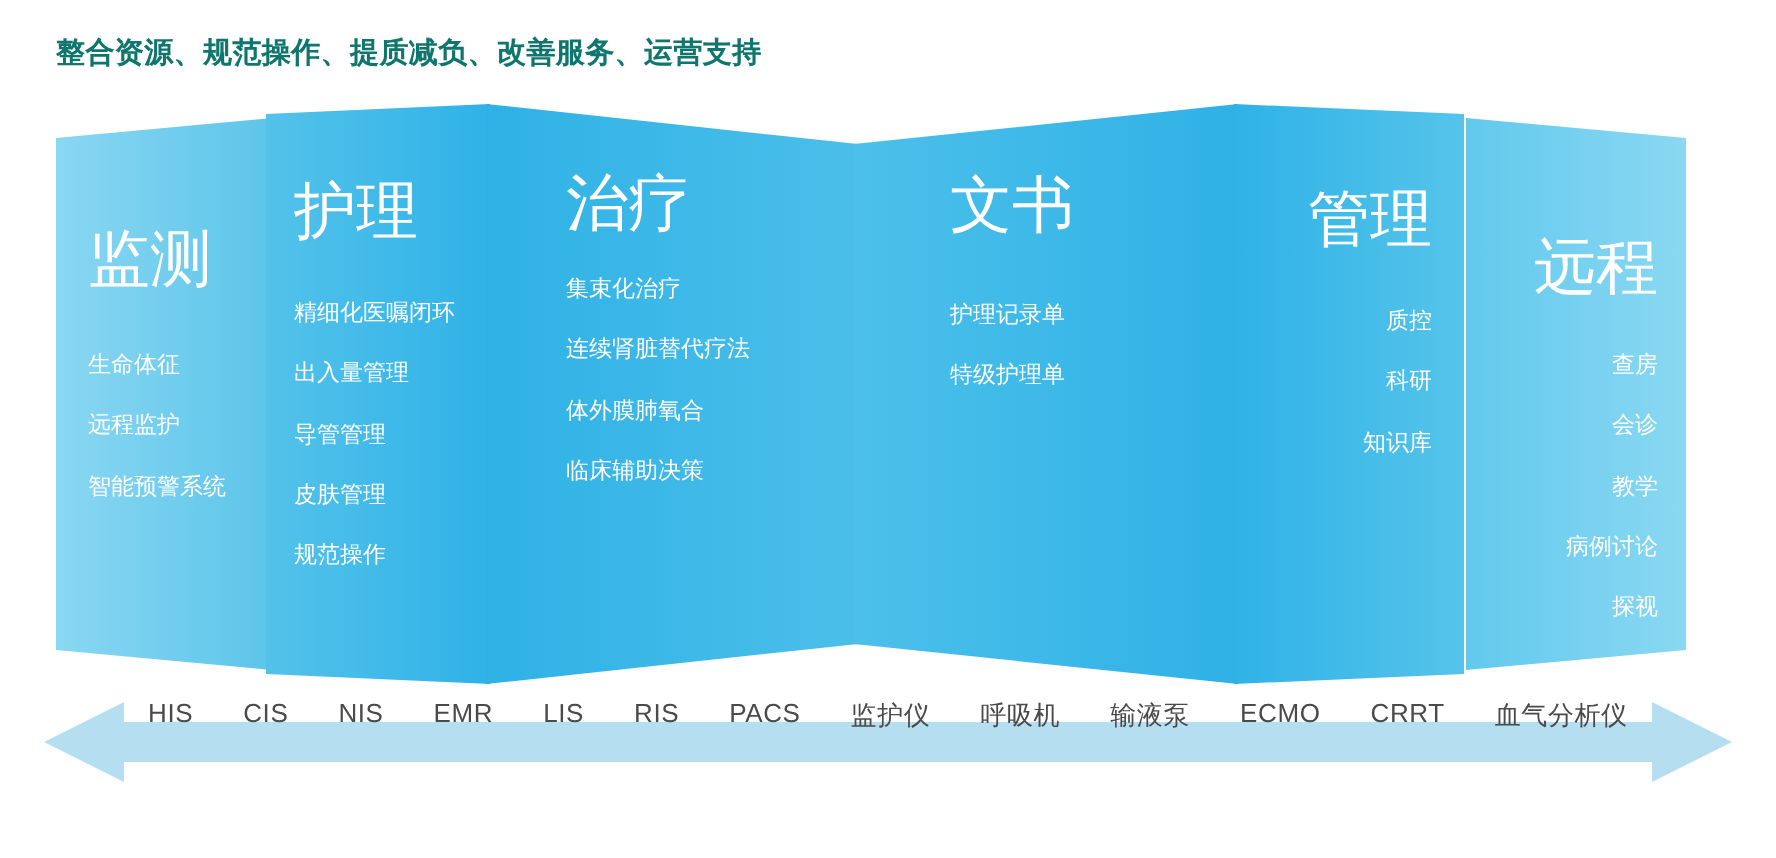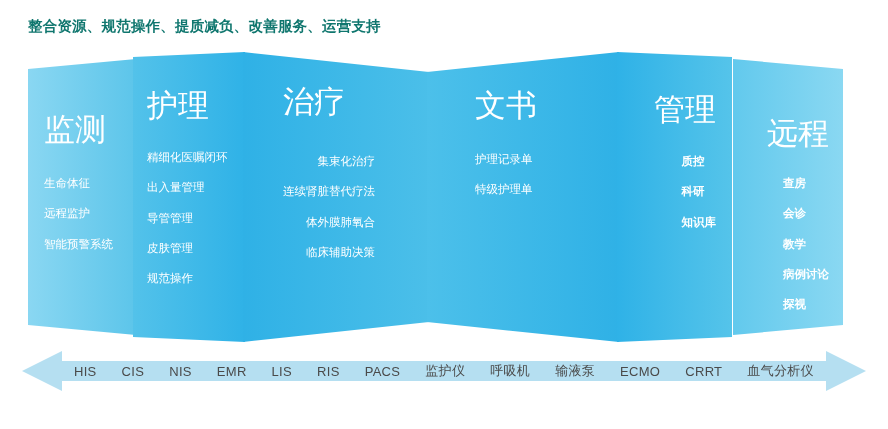--- a/index.html
+++ b/index.html
@@ -75,42 +75,41 @@
     font-size: 11.5px;
     line-height: 1.42;
     white-space: nowrap;
   }
 
   
   .al-left  .content { align-items: flex-start;  padding-left: 14px; }
   .al-right .content { align-items: flex-end;    padding-right: 14px; }
   .al-left  .items, .al-left  .title  { text-align: left; }
   .al-right .items, .al-right .title  { text-align: right; }
-  .al-right .item { text-align: left; font-weight: bold; }
+  .al-right .item { text-align: right; }
 
   
   #arrow-bar {
     position: absolute;
     left: 22px;
     top: 349px;
     width: 844px;
     height: 44px;
   }
   #arrow-shape {
     position: absolute;
     inset: 0;
   }
   #arrow-labels {
     position: absolute;
     left: 46px;
     right: 46px;
     top: 0;
     height: 44px;
     display: flex;
-    align-items: center;
     justify-content: space-between;
     padding: 0 6px;
     box-sizing: border-box;
   }
   .arrow-label {
     font-size: 13px;
     color: #4a4a4a;
     white-space: nowrap;
     letter-spacing: 0.3px;
   }
@@ -169,40 +168,40 @@
       <defs>
         <linearGradient id="g3" x1="0" y1="0" x2="1" y2="0">
           <stop offset="0%" stop-color="#2fb1e6"></stop>
           <stop offset="100%" stop-color="#4bbfe9"></stop>
         </linearGradient>
       </defs>
       <path d="M0,0 L186,20 L186,270 L0,290 Z" fill="url(#g3)"></path>
     </svg>
     <div class="content" style="padding-top:34px; padding-left:40px;">
       <div class="title">治疗</div>
-      <div class="items" style="margin-top:36px;text-align:right;">
+      <div class="items" style="margin-top:20px;">
         <div class="item">集束化治疗</div>
         <div class="item">连续肾脏替代疗法</div>
         <div class="item">体外膜肺氧合</div>
         <div class="item">临床辅助决策</div>
       </div>
     </div>
   </div>
 
   <div class="panel al-left" style="left:427px; width:192px;">
     <svg class="face" viewBox="0 0 192 290" preserveAspectRatio="none">
       <defs>
         <linearGradient id="g4" x1="0" y1="0" x2="1" y2="0">
           <stop offset="0%" stop-color="#4cc0ea"></stop>
           <stop offset="100%" stop-color="#2fb1e6"></stop>
         </linearGradient>
       </defs>
       <path d="M0,20 L192,0 L192,290 L0,270 Z" fill="url(#g4)"></path>
     </svg>
-    <div class="content" style="padding-top:38px; padding-left:48px;">
+    <div class="content" style="padding-top:38px; padding-left:48px;font-family:Liberation Mono, monospace;">
       <div class="title">文书</div>
       <div class="items" style="margin-top:30px;align-items:flex-end;">
         <div class="item">护理记录单</div>
         <div class="item">特级护理单</div>
       </div>
     </div>
   </div>
 
   <div class="panel al-right" style="left:617px; width:115px;">
     <svg class="face" viewBox="0 0 115 290" preserveAspectRatio="none">

